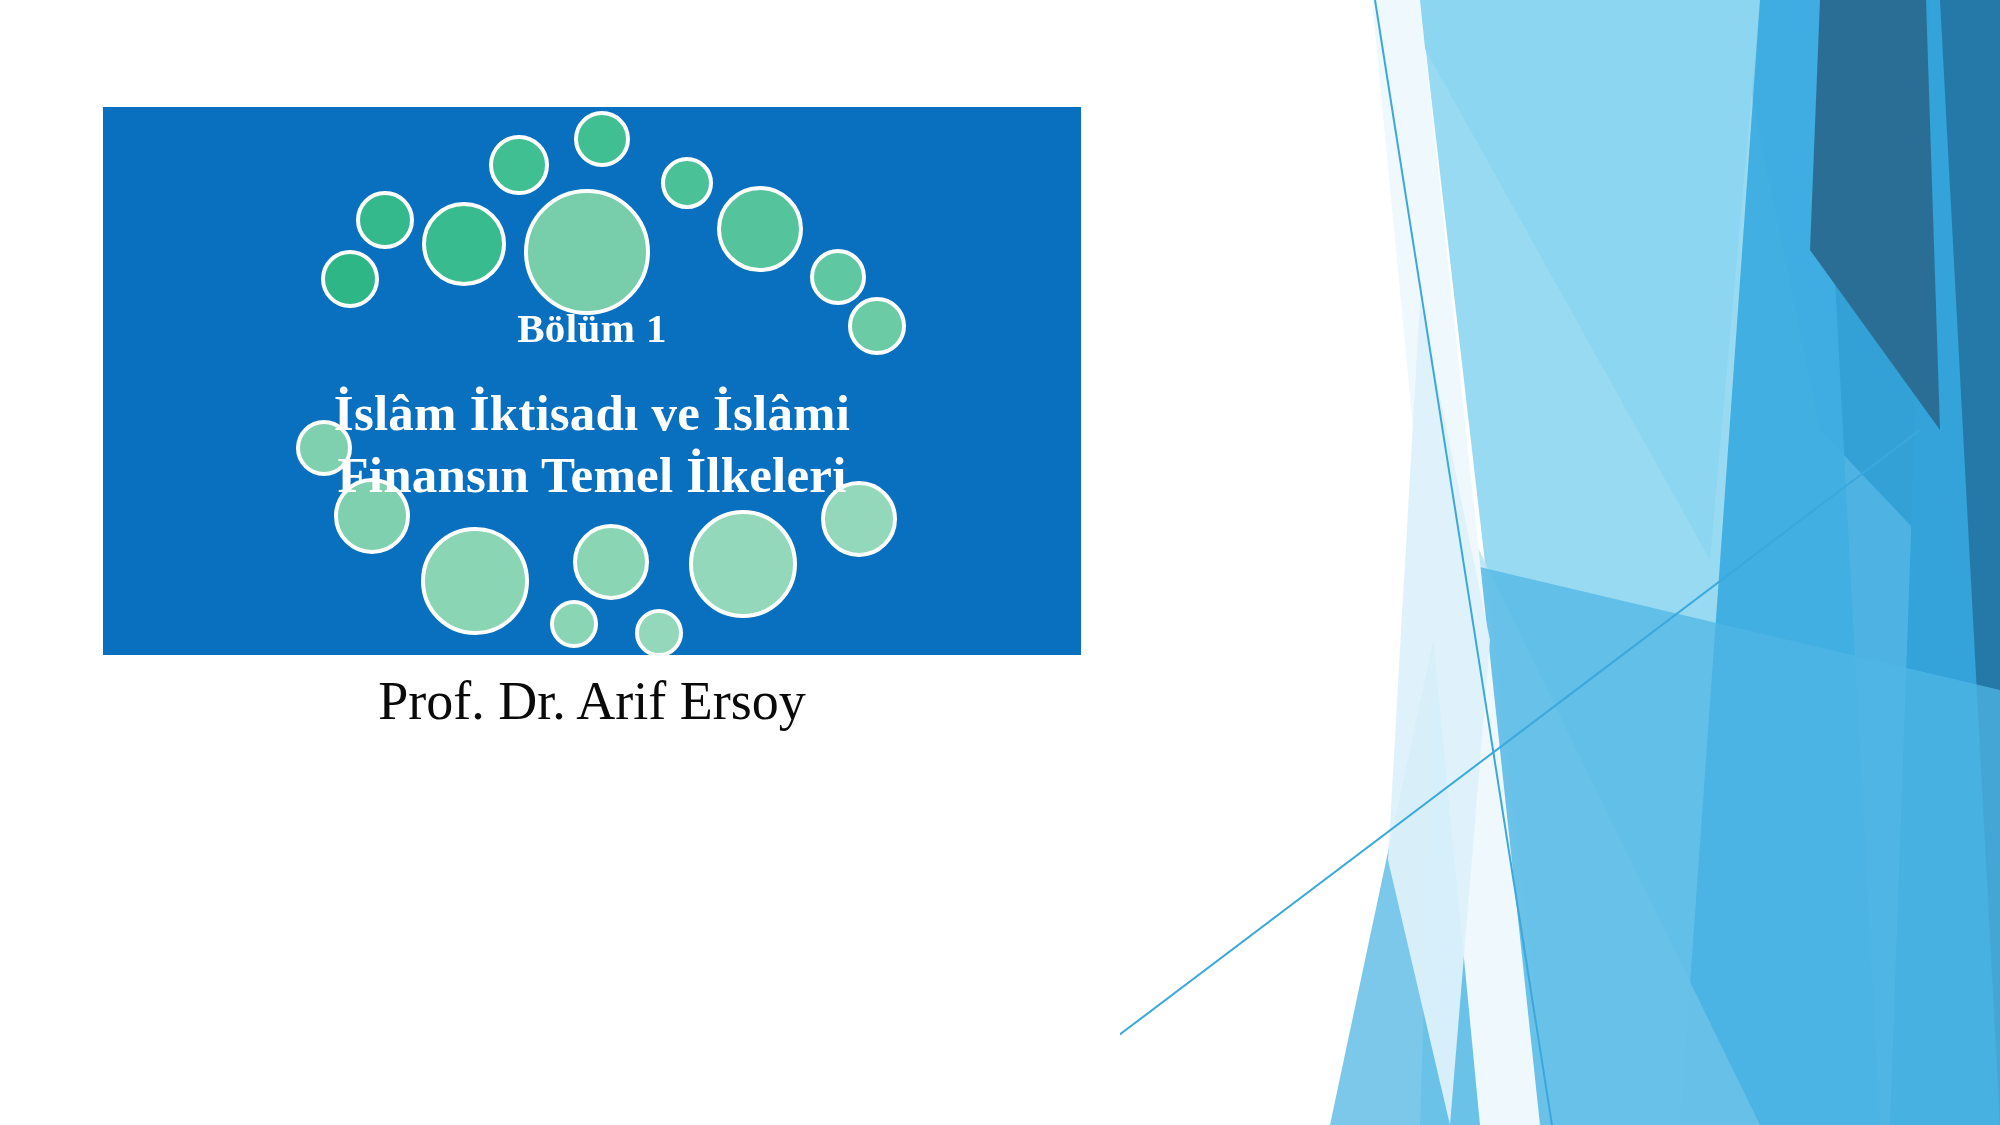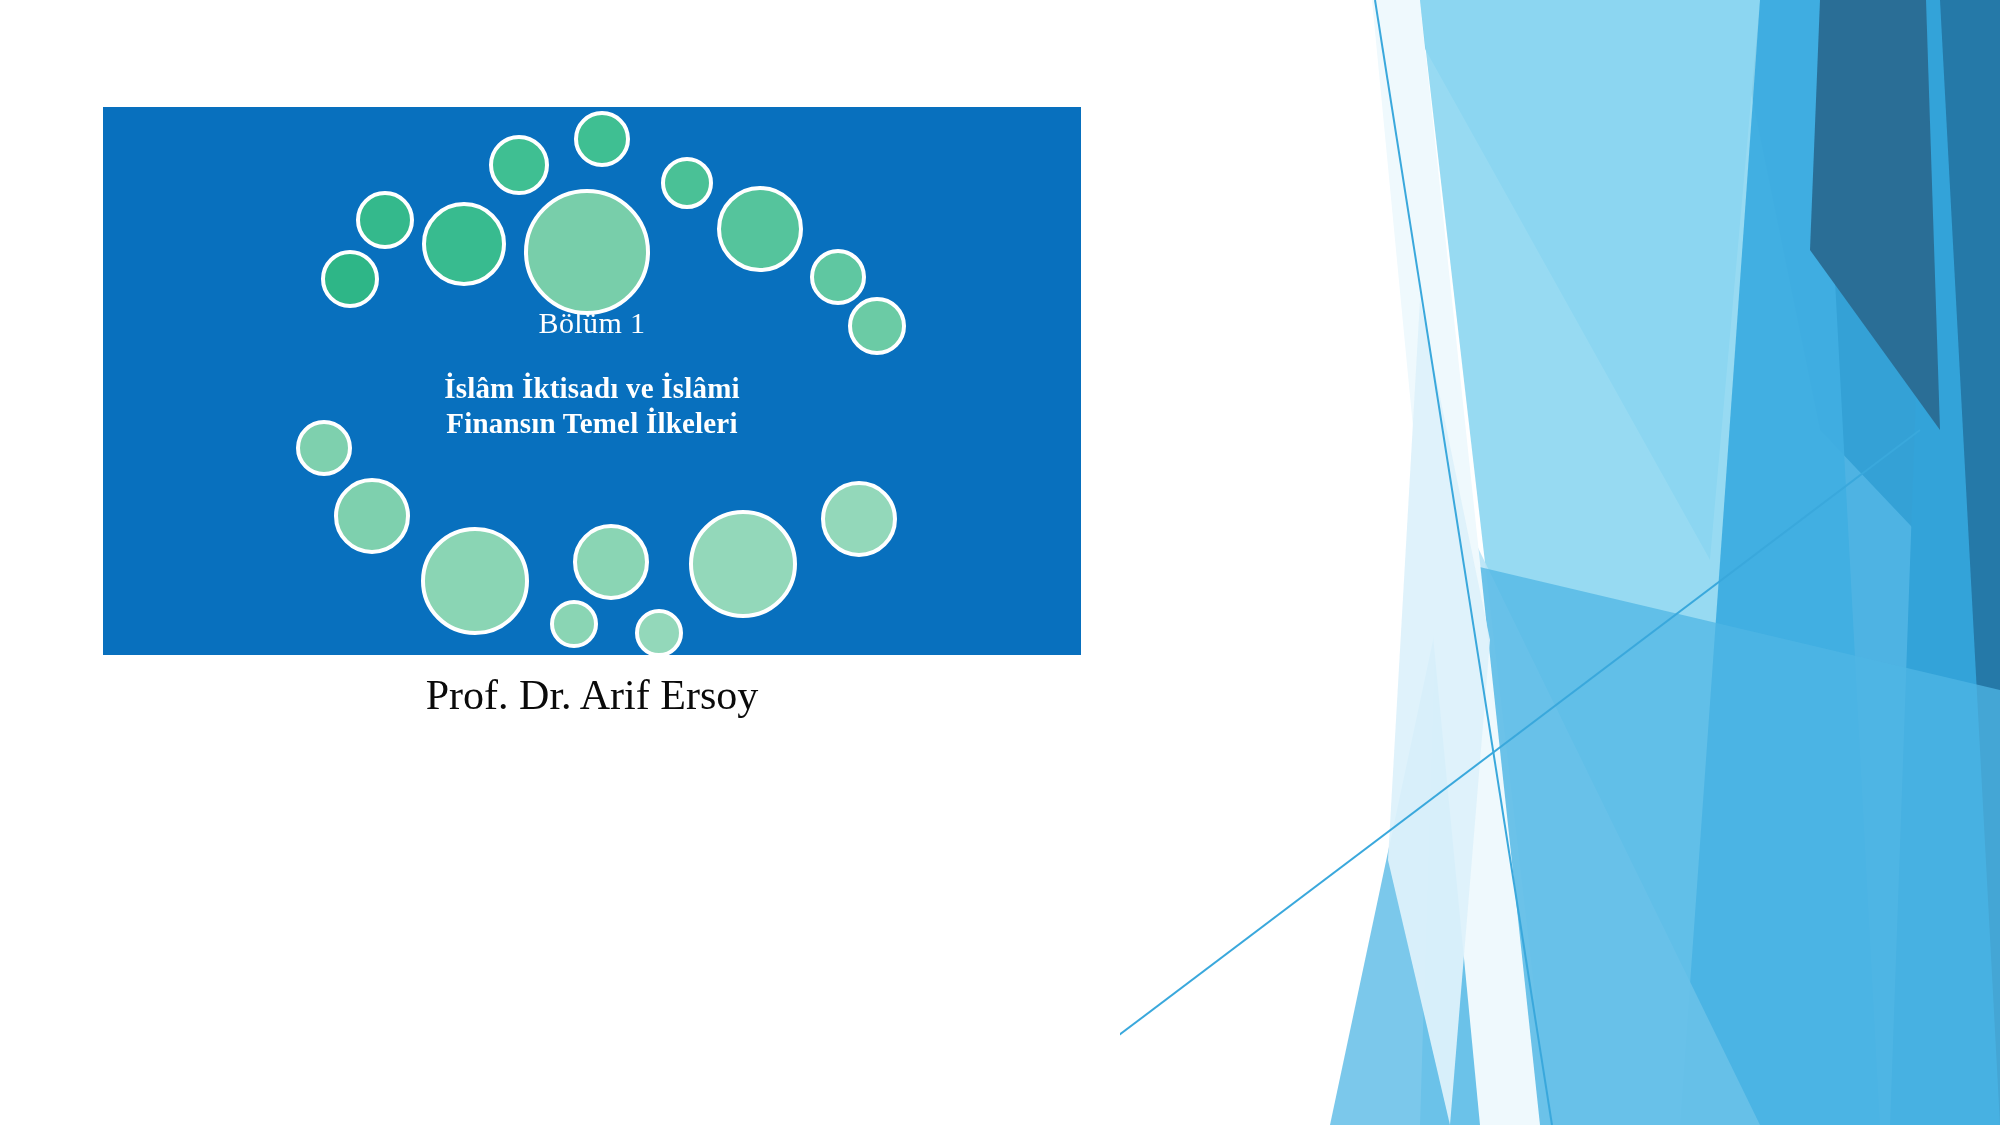--- a/index.html
+++ b/index.html
@@ -64,47 +64,47 @@
   #title-stack {
     position: absolute;
     left: 0;
     top: 200px;
     width: 978px;
     text-align: center;
     z-index: 5;
   }
   #chapter-label {
     color: #ffffff;
-    font-weight: normal;
-    font-size: 30px;
+    font-weight: bold;
+    font-size: 41px;
     line-height: 1.05;
     letter-spacing: 0.4px;
     margin: 0 0 32px 0;
     text-align: center;
   }
   #title-line-1, #title-line-2 {
     color: #ffffff;
     font-weight: bold;
-    font-size: 29px;
+    font-size: 51px;
     line-height: 1.22;
     letter-spacing: 0.2px;
     margin: 0;
   }
 
   
   #authors {
     position: absolute;
     left: 103px;
     top: 660px;
     width: 978px;
     text-align: center;
   }
   .author-line {
     color: #0a0a0a;
-    font-size: 42px;
+    font-size: 54px;
     line-height: 1.0;
     margin: 0;
   }
   #author-1 { margin-top: 14px; }
   #author-2 { margin-top: 43px; }
 </style>
 </head>
 <body>
 
 <div id="slide">

